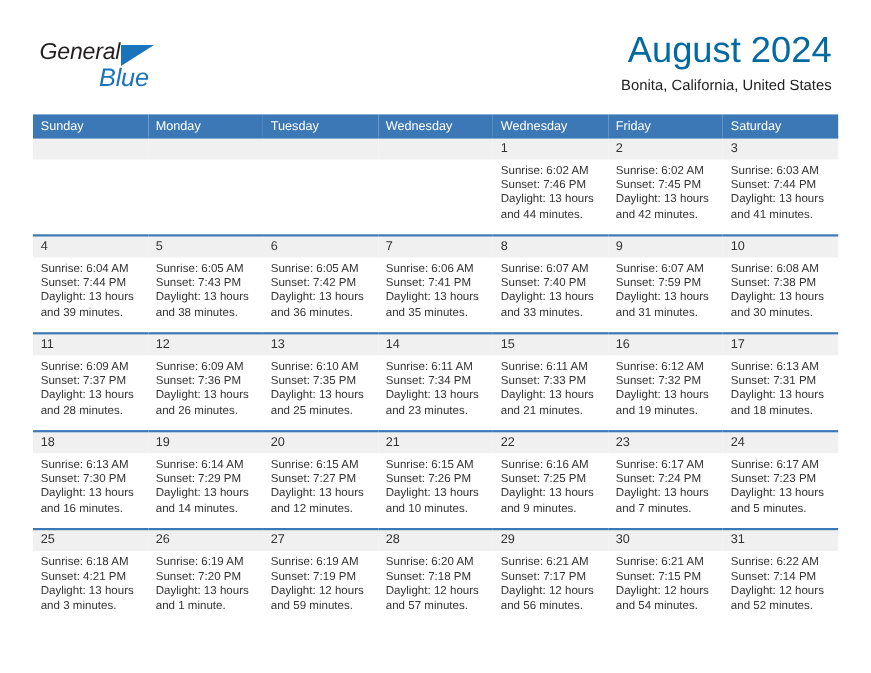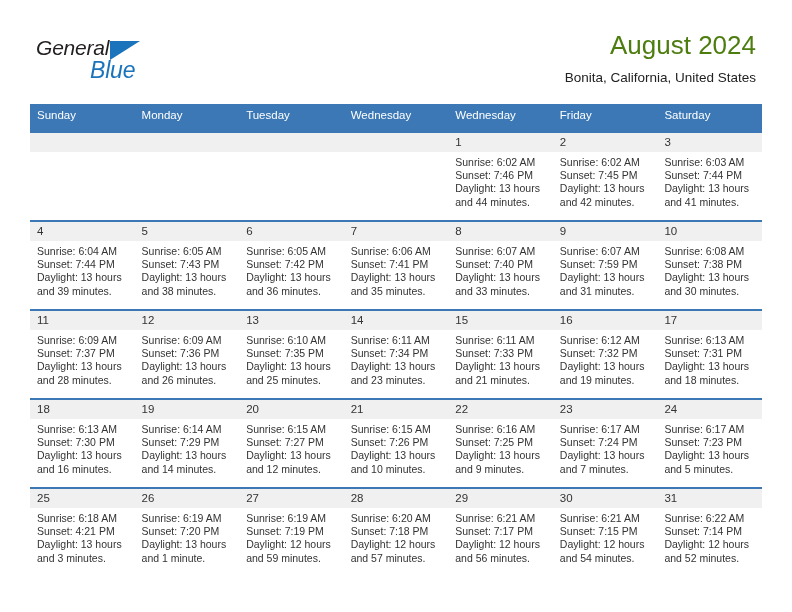--- a/index.html
+++ b/index.html
@@ -64,22 +64,22 @@
     color: #1b74bb;
     font-family: "Liberation Sans", sans-serif;
   }
   .title-block {
     position: absolute;
     right: 36px;
     top: 28px;
     text-align: right;
   }
   .cal-title {
-    font-size: 26px;
-    color: #4d7c0f;
+    font-size: 33px;
+    color: #0369a1;
     line-height: 34px;
     white-space: nowrap;
     text-align: right;
   }
   .cal-subtitle {
     font-size: 13.5px;
     color: #222222;
     line-height: 20px;
     margin-top: 6px;
     white-space: nowrap;
@@ -93,21 +93,21 @@
     width: 732px;
     border-collapse: collapse;
     table-layout: fixed;
   }
   .calendar th {
     background: #3b78b5;
     color: #ffffff;
     font-weight: normal;
     font-size: 11.5px;
     text-align: left;
-    padding: 5px 0 10px 7px;
+    padding: 5px 0 3px 7px;
     height: 12px;
     border: none;
   }
   .calendar td {
     vertical-align: top;
     padding: 0;
     border: none;
     border-top: 2px solid #3b78b5;
     height: 87px;
     width: 104.57px;

